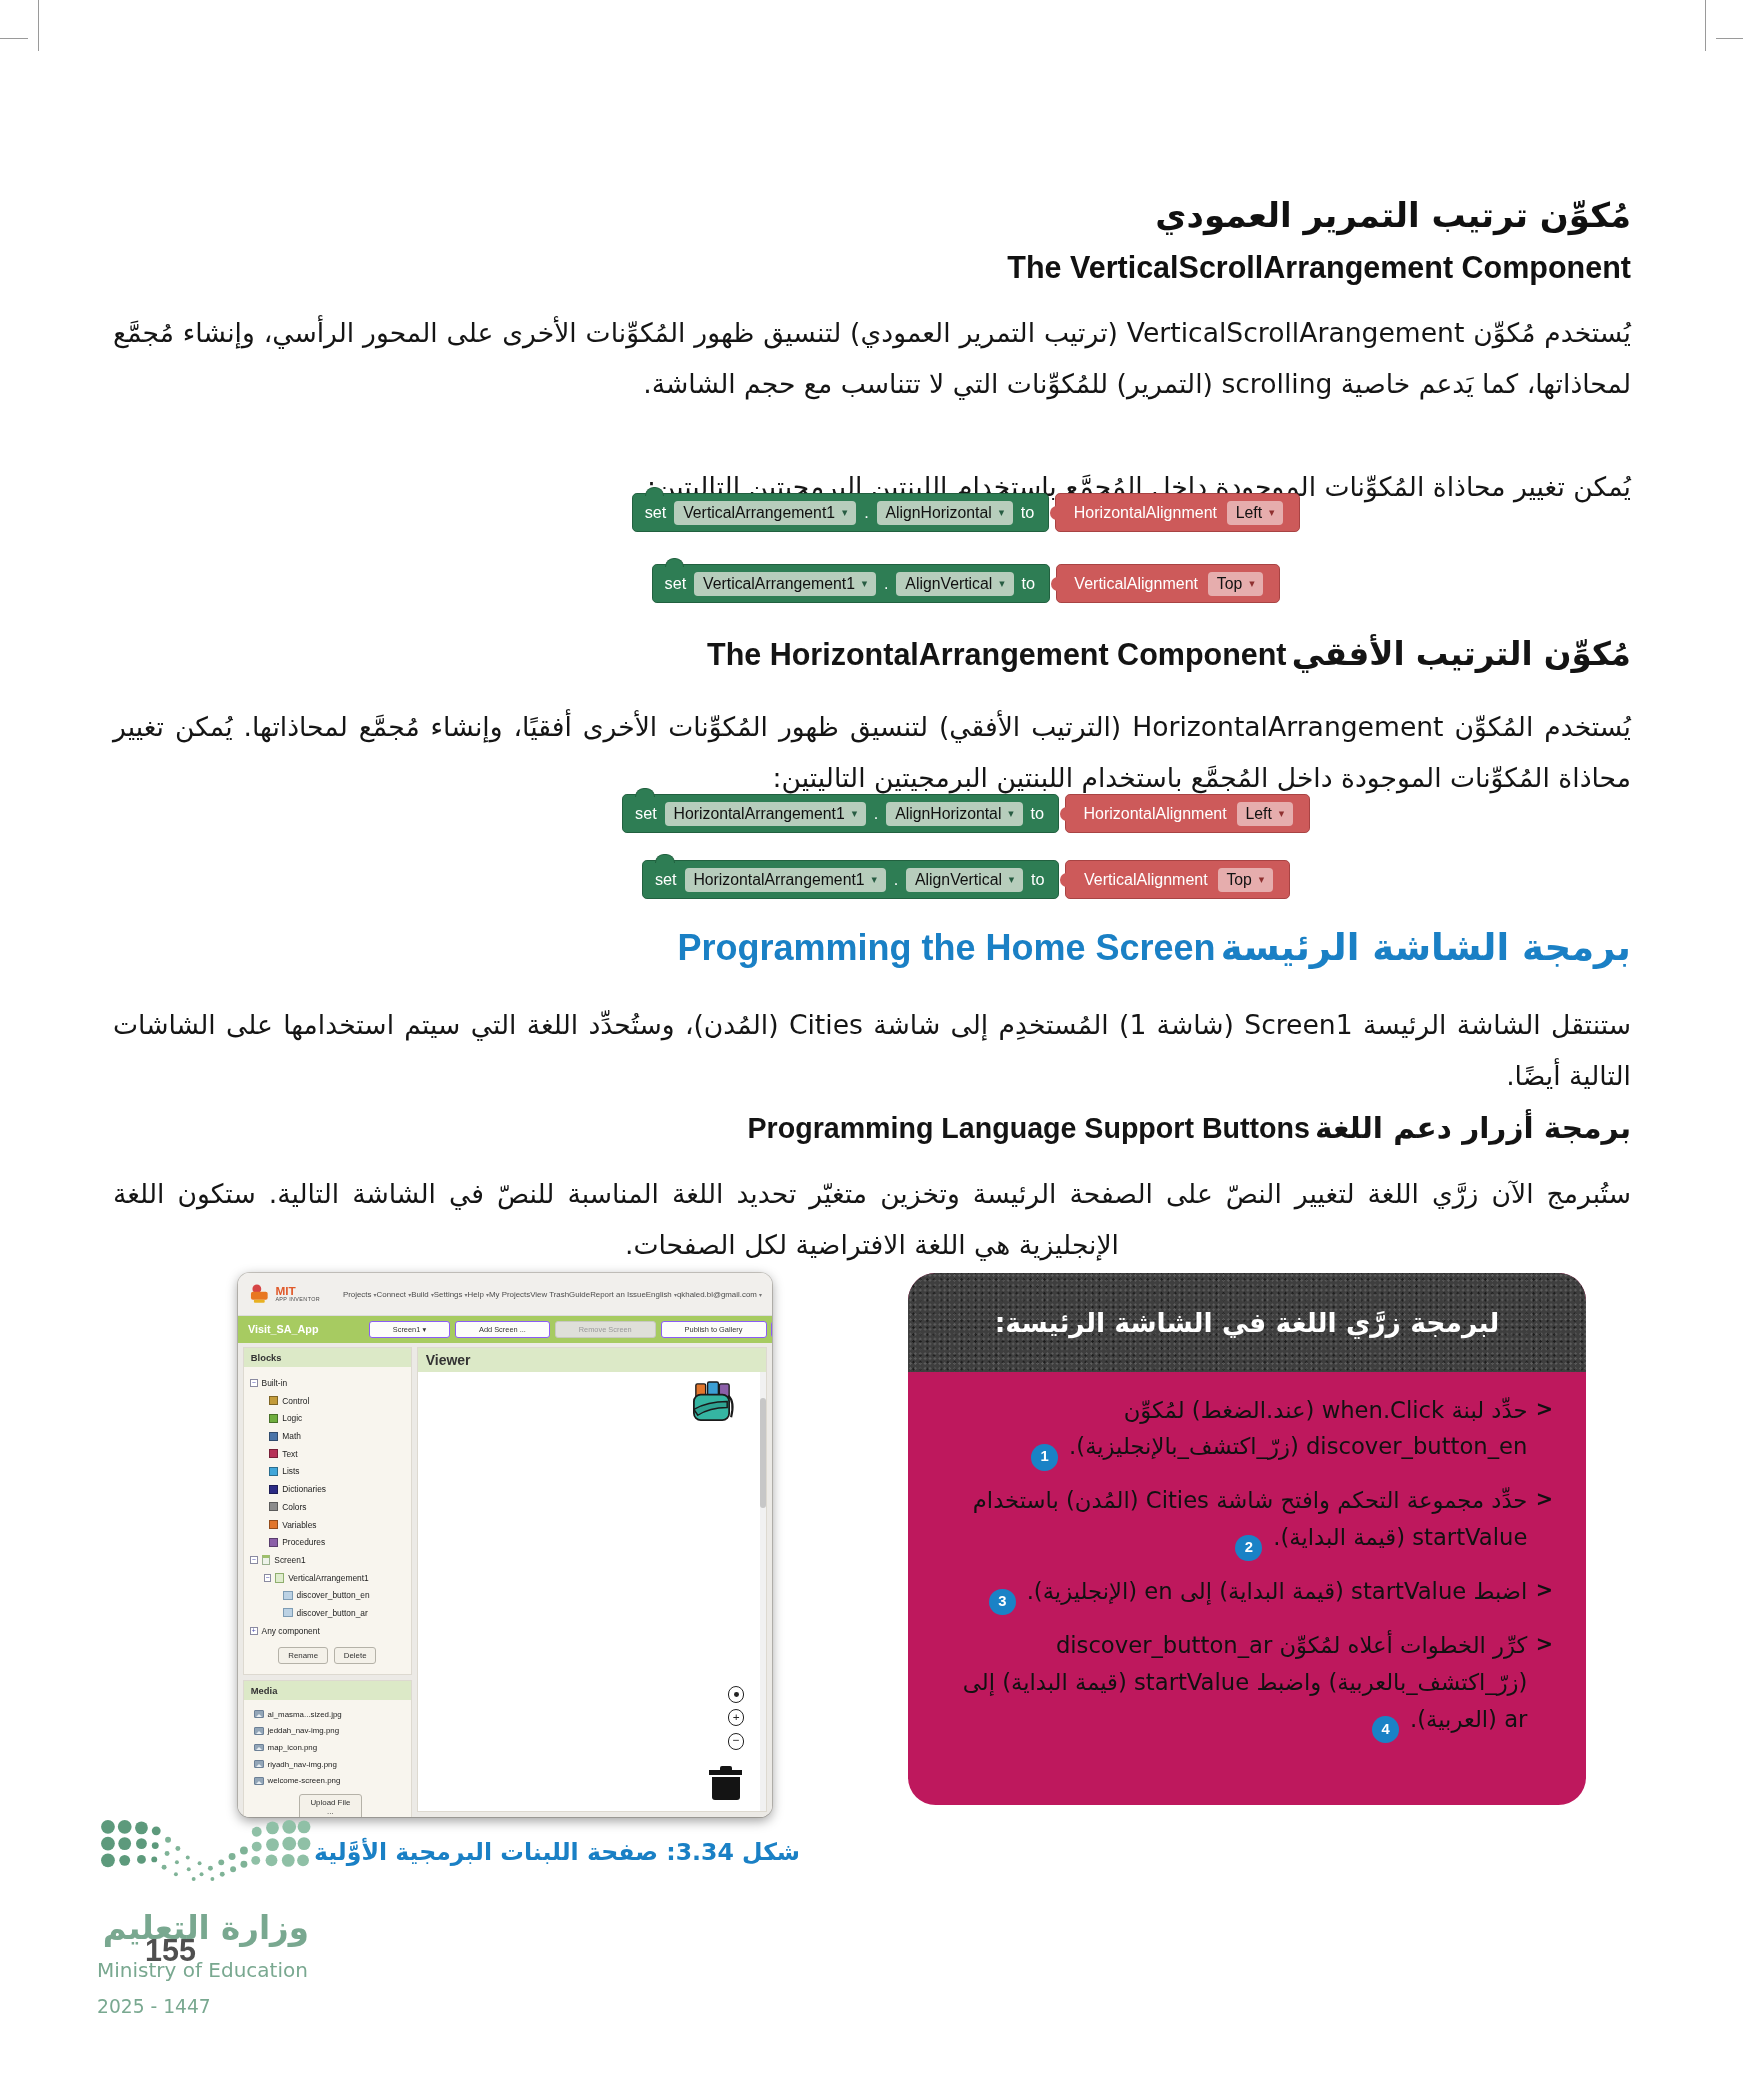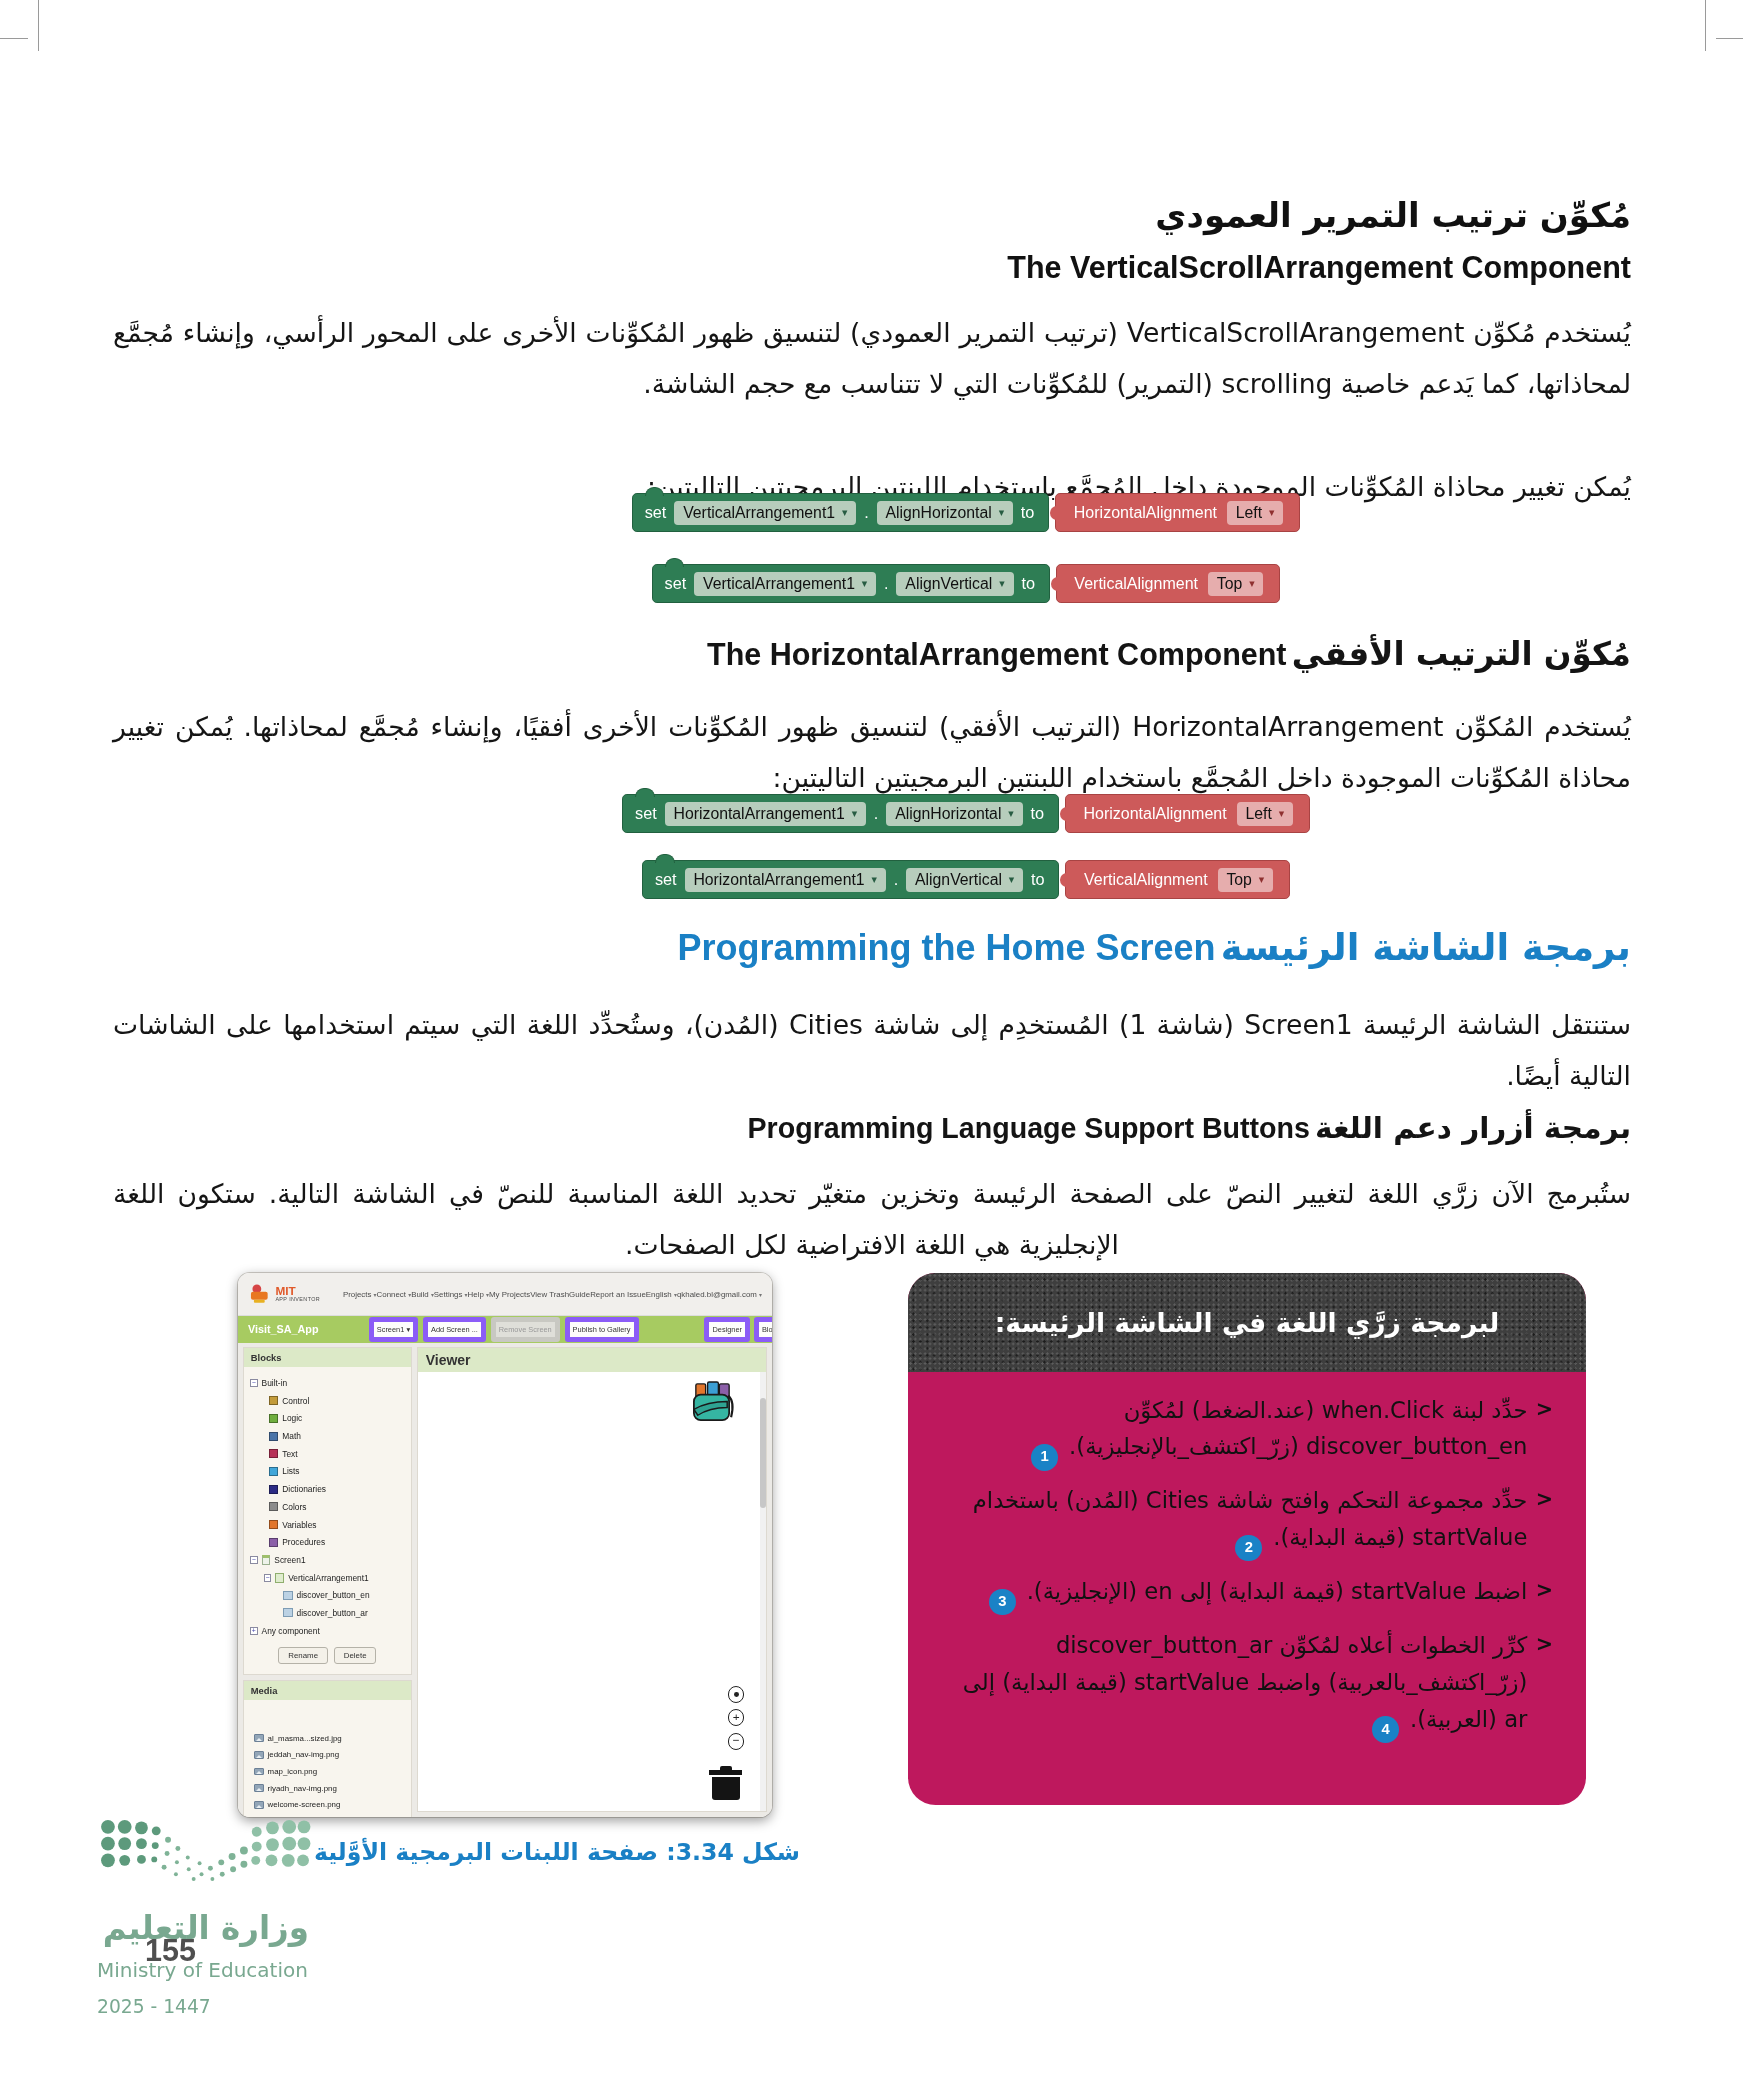--- a/index.html
+++ b/index.html
@@ -56,22 +56,22 @@
             padding:0 11.8px 0 9.9px; border-bottom:1px solid #ddd; }
   .ai-logo { display:flex; align-items:center; gap:3.9px; width:95px; flex:none; }
   .ai-logo-txt b { display:block; color:#e0592a; font-size:11.8px; line-height:10.8px; }
   .ai-logo-txt i { display:block; color:#4a4a4a; font-size:5.4px; font-style:normal; letter-spacing:0.4px; }
   .ai-menu { flex:1; display:flex; justify-content:space-between; align-items:center; }
   .ai-mi { font-size:7.9px; color:#4c4c4c; white-space:nowrap; }
   .ai-mi .c { font-size:5.9px; color:#777; }
   .ai-green { height:26.6px; background:#a7cb61; display:flex; align-items:center;
               gap:4.9px; padding:0 0 0 9.9px; overflow:hidden; }
   .ai-proj { color:#fff; font-weight:bold; font-size:10.8px; width:116px; flex:none; }
-  .ai-btn { background:#fdfdfb; border:5px solid #8b5cf6; border-radius:3px;
-            font-size:7.4px; color:#333; padding:3px 3px; white-space:nowrap; }
+  .ai-btn { background:#fdfdfb; border:1px solid #8b5cf6; border-radius:3px;
+            font-size:7.4px; color:#333; padding:3px 23px; white-space:nowrap; }
   .ai-btn.dis { background:#dfdfd9; color:#999; border-color:#c8c8c2; }
   .ai-right { margin-left:auto; display:flex; gap:3.9px; }
   .ai-right .ai-btn.clip { margin-right:-19.7px; }
   .ai-body { display:flex; gap:4.9px; padding:4.9px; background:#eceae6;
              height:calc(100% - 70px); }
   .ai-left { width:169px; flex:none; display:flex; flex-direction:column; gap:4.9px; }
   .panel { background:#f8f5ee; border:1px solid #ddd9d0; display:flex; flex-direction:column; }
   .panel-h { background:#dce9c7; font-weight:bold; font-size:9.4px; color:#333;
              padding:3.9px 6.9px; flex:none; }
   .panel.blocks { flex:1; }
@@ -81,21 +81,21 @@
   .box { width:7.9px; height:7.9px; border:1px solid #8a8aa0; background:#fff; color:#4444aa;
          font-size:6.9px; line-height:5.9px; text-align:center; flex:none; }
   .sq { width:8.9px; height:8.9px; border:1px solid rgba(0,0,0,.35); flex:none; }
   .ic-screen { width:8.9px; height:9.9px; background:#eef3ea; border:1px solid #9ab08f;
                border-top:3px solid #9fc06a; flex:none; }
   .ic-va { width:8.9px; height:9.9px; background:#dfeccd; border:1px solid #8fae6d; flex:none; }
   .ic-btn { width:9.9px; height:8.9px; background:#bcd2e4; border:1px solid #7e9cb4; flex:none; }
   .tree-btns { display:flex; justify-content:center; gap:5.9px; padding:7.9px 0 9.9px; }
   .mini-btn { background:#f4f1e9; border:1px solid #b5b2a8; border-radius:3px;
               font-size:7.9px; color:#333; padding:3px 8.9px; }
-  .media-list { padding:5.9px 3.9px 0 9.9px; font-size:7.9px; color:#222;margin-top:24px; }
+  .media-list { padding:5.9px 3.9px 0 9.9px; font-size:7.9px; color:#222; }
   .mrow { display:flex; align-items:center; gap:3.9px; height:16.7px; }
   .ic-img { width:9.9px; height:7.9px; background:#93a6b8; border:1px solid #6c8096;
             border-radius:1px; flex:none; position:relative; }
   .ic-img::after { content:""; position:absolute; left:1px; bottom:0;
             border-left:3px solid transparent; border-right:3px solid transparent;
             border-bottom:3px solid #e8eef2; }
   .upload { margin:4.9px auto 0; display:block; width:63px; text-align:center; }
   .ai-viewer { flex:1; background:#fff; border:1px solid #ddd9d0; position:relative;
                display:flex; flex-direction:column; }
   .viewer-h { background:#dce9c7; font-weight:bold; font-size:14px; color:#333; padding:3.9px 7.9px; }

